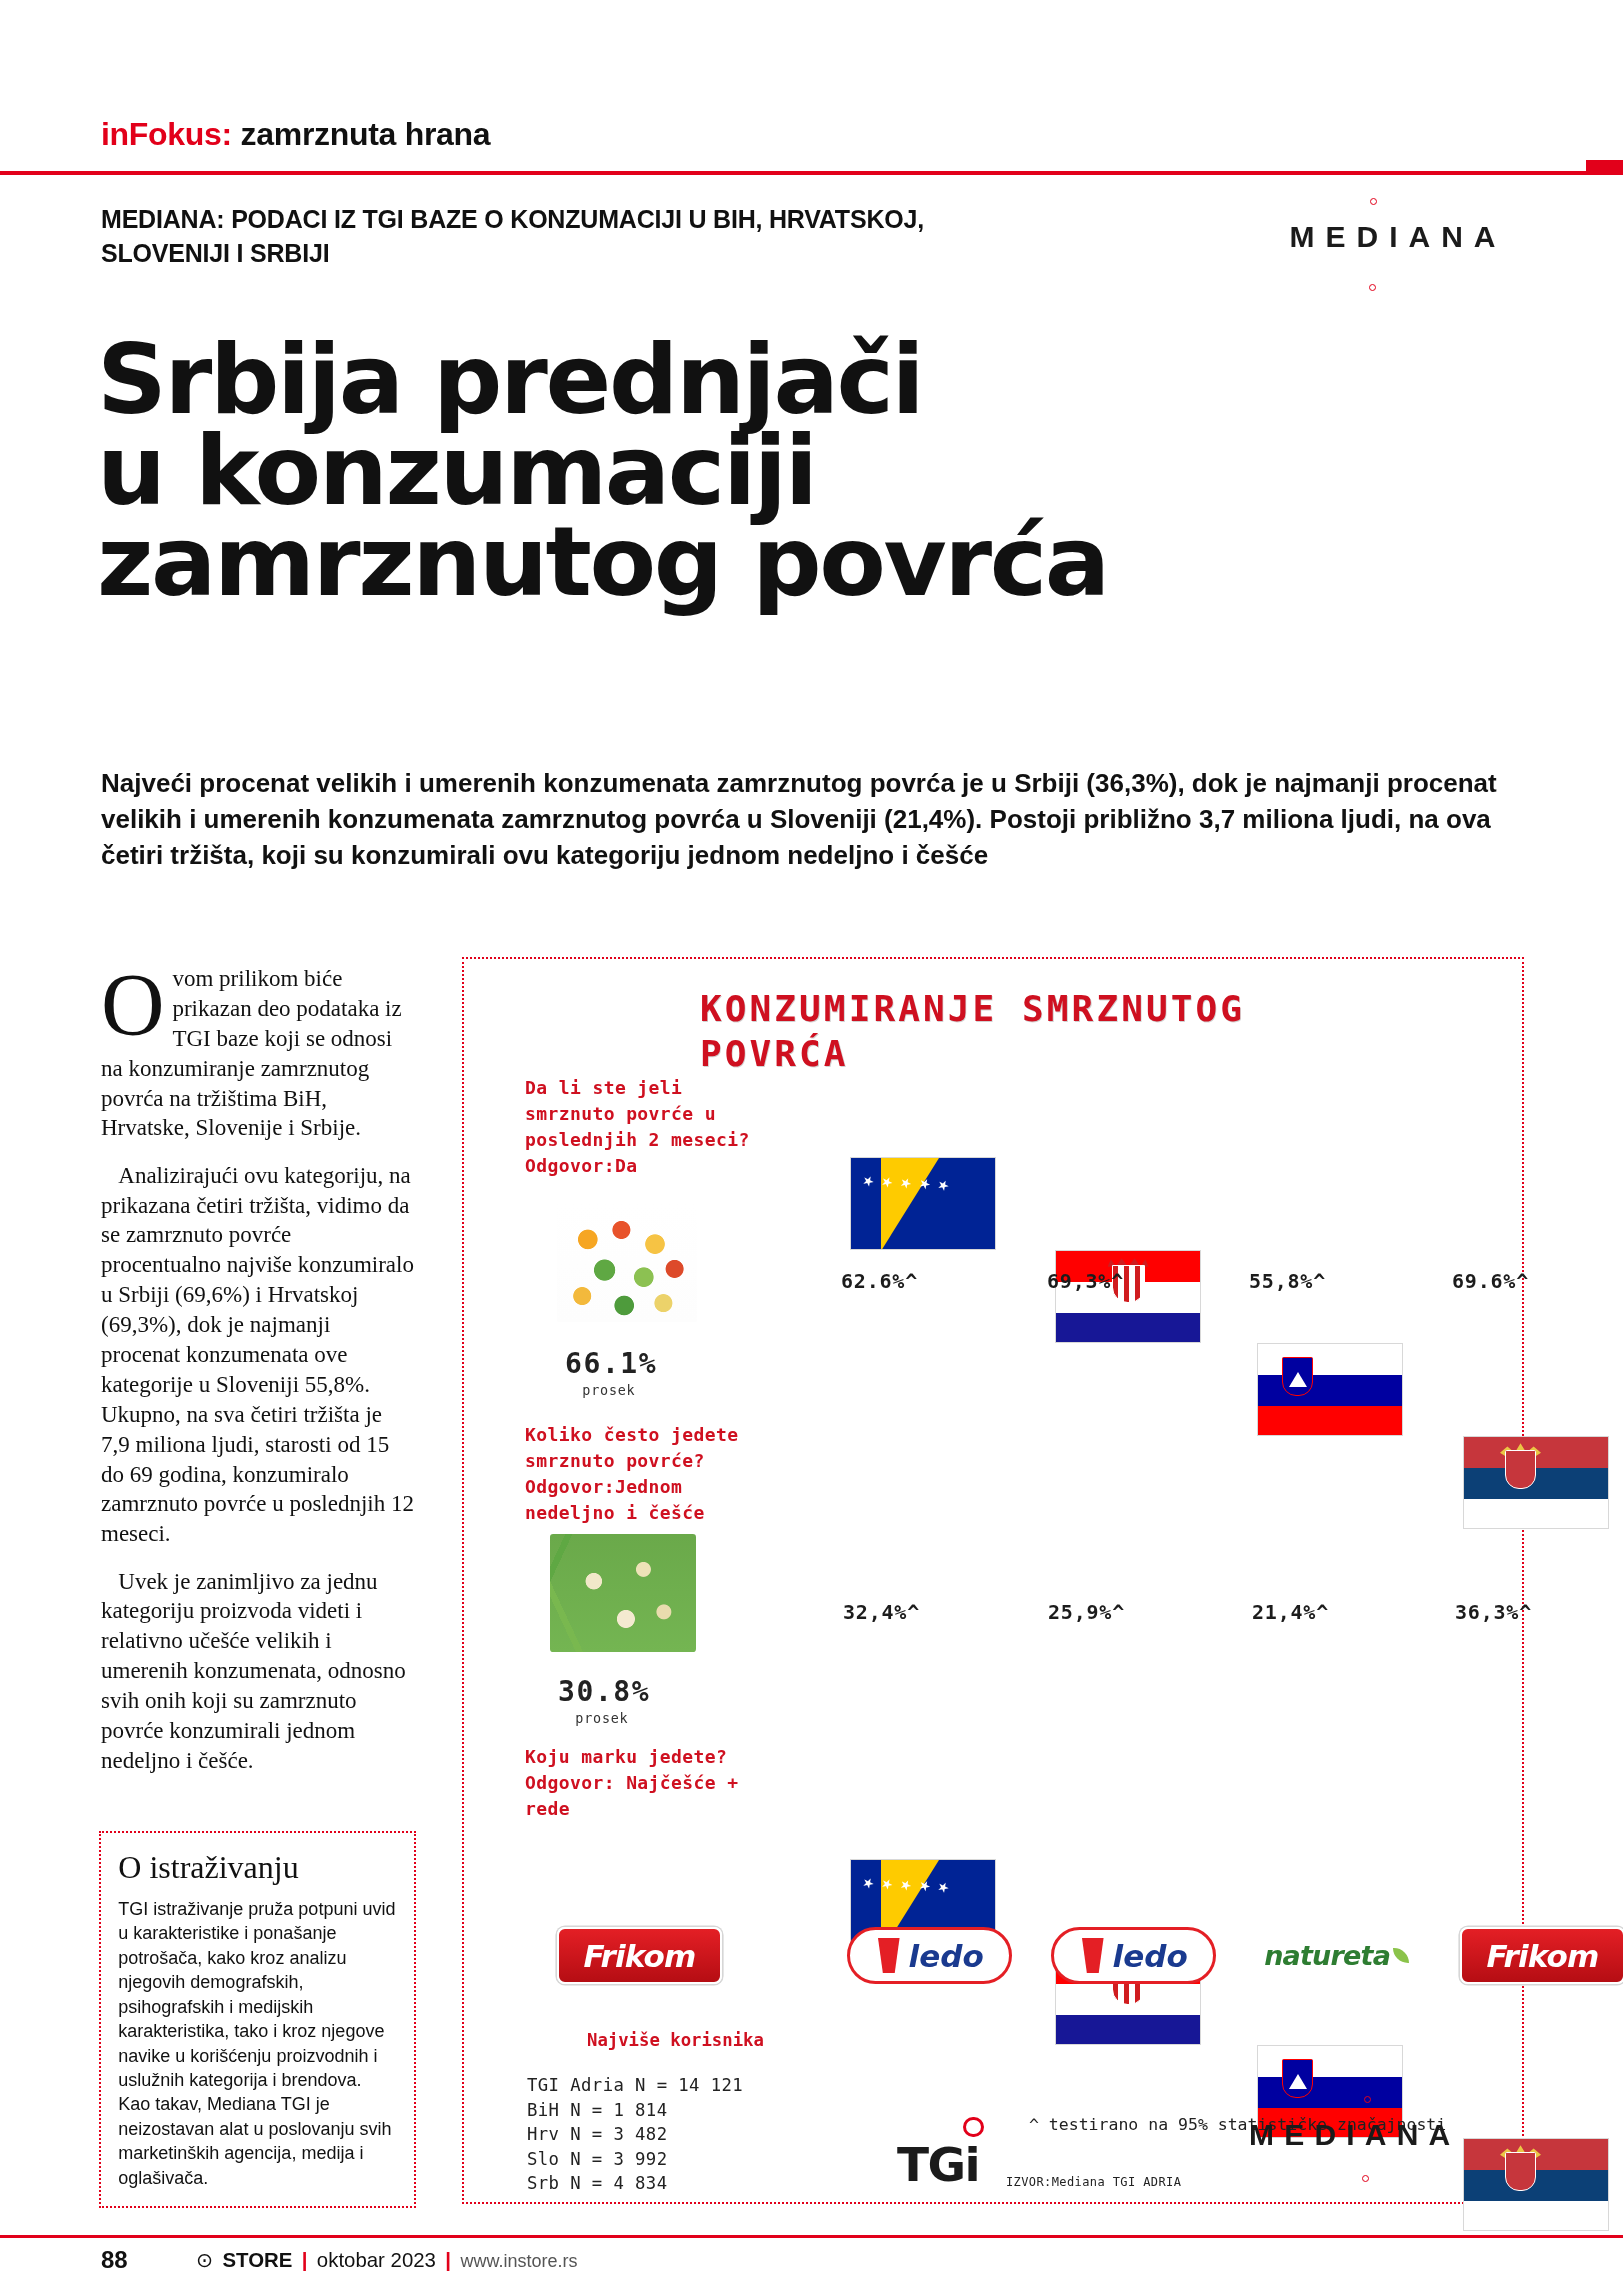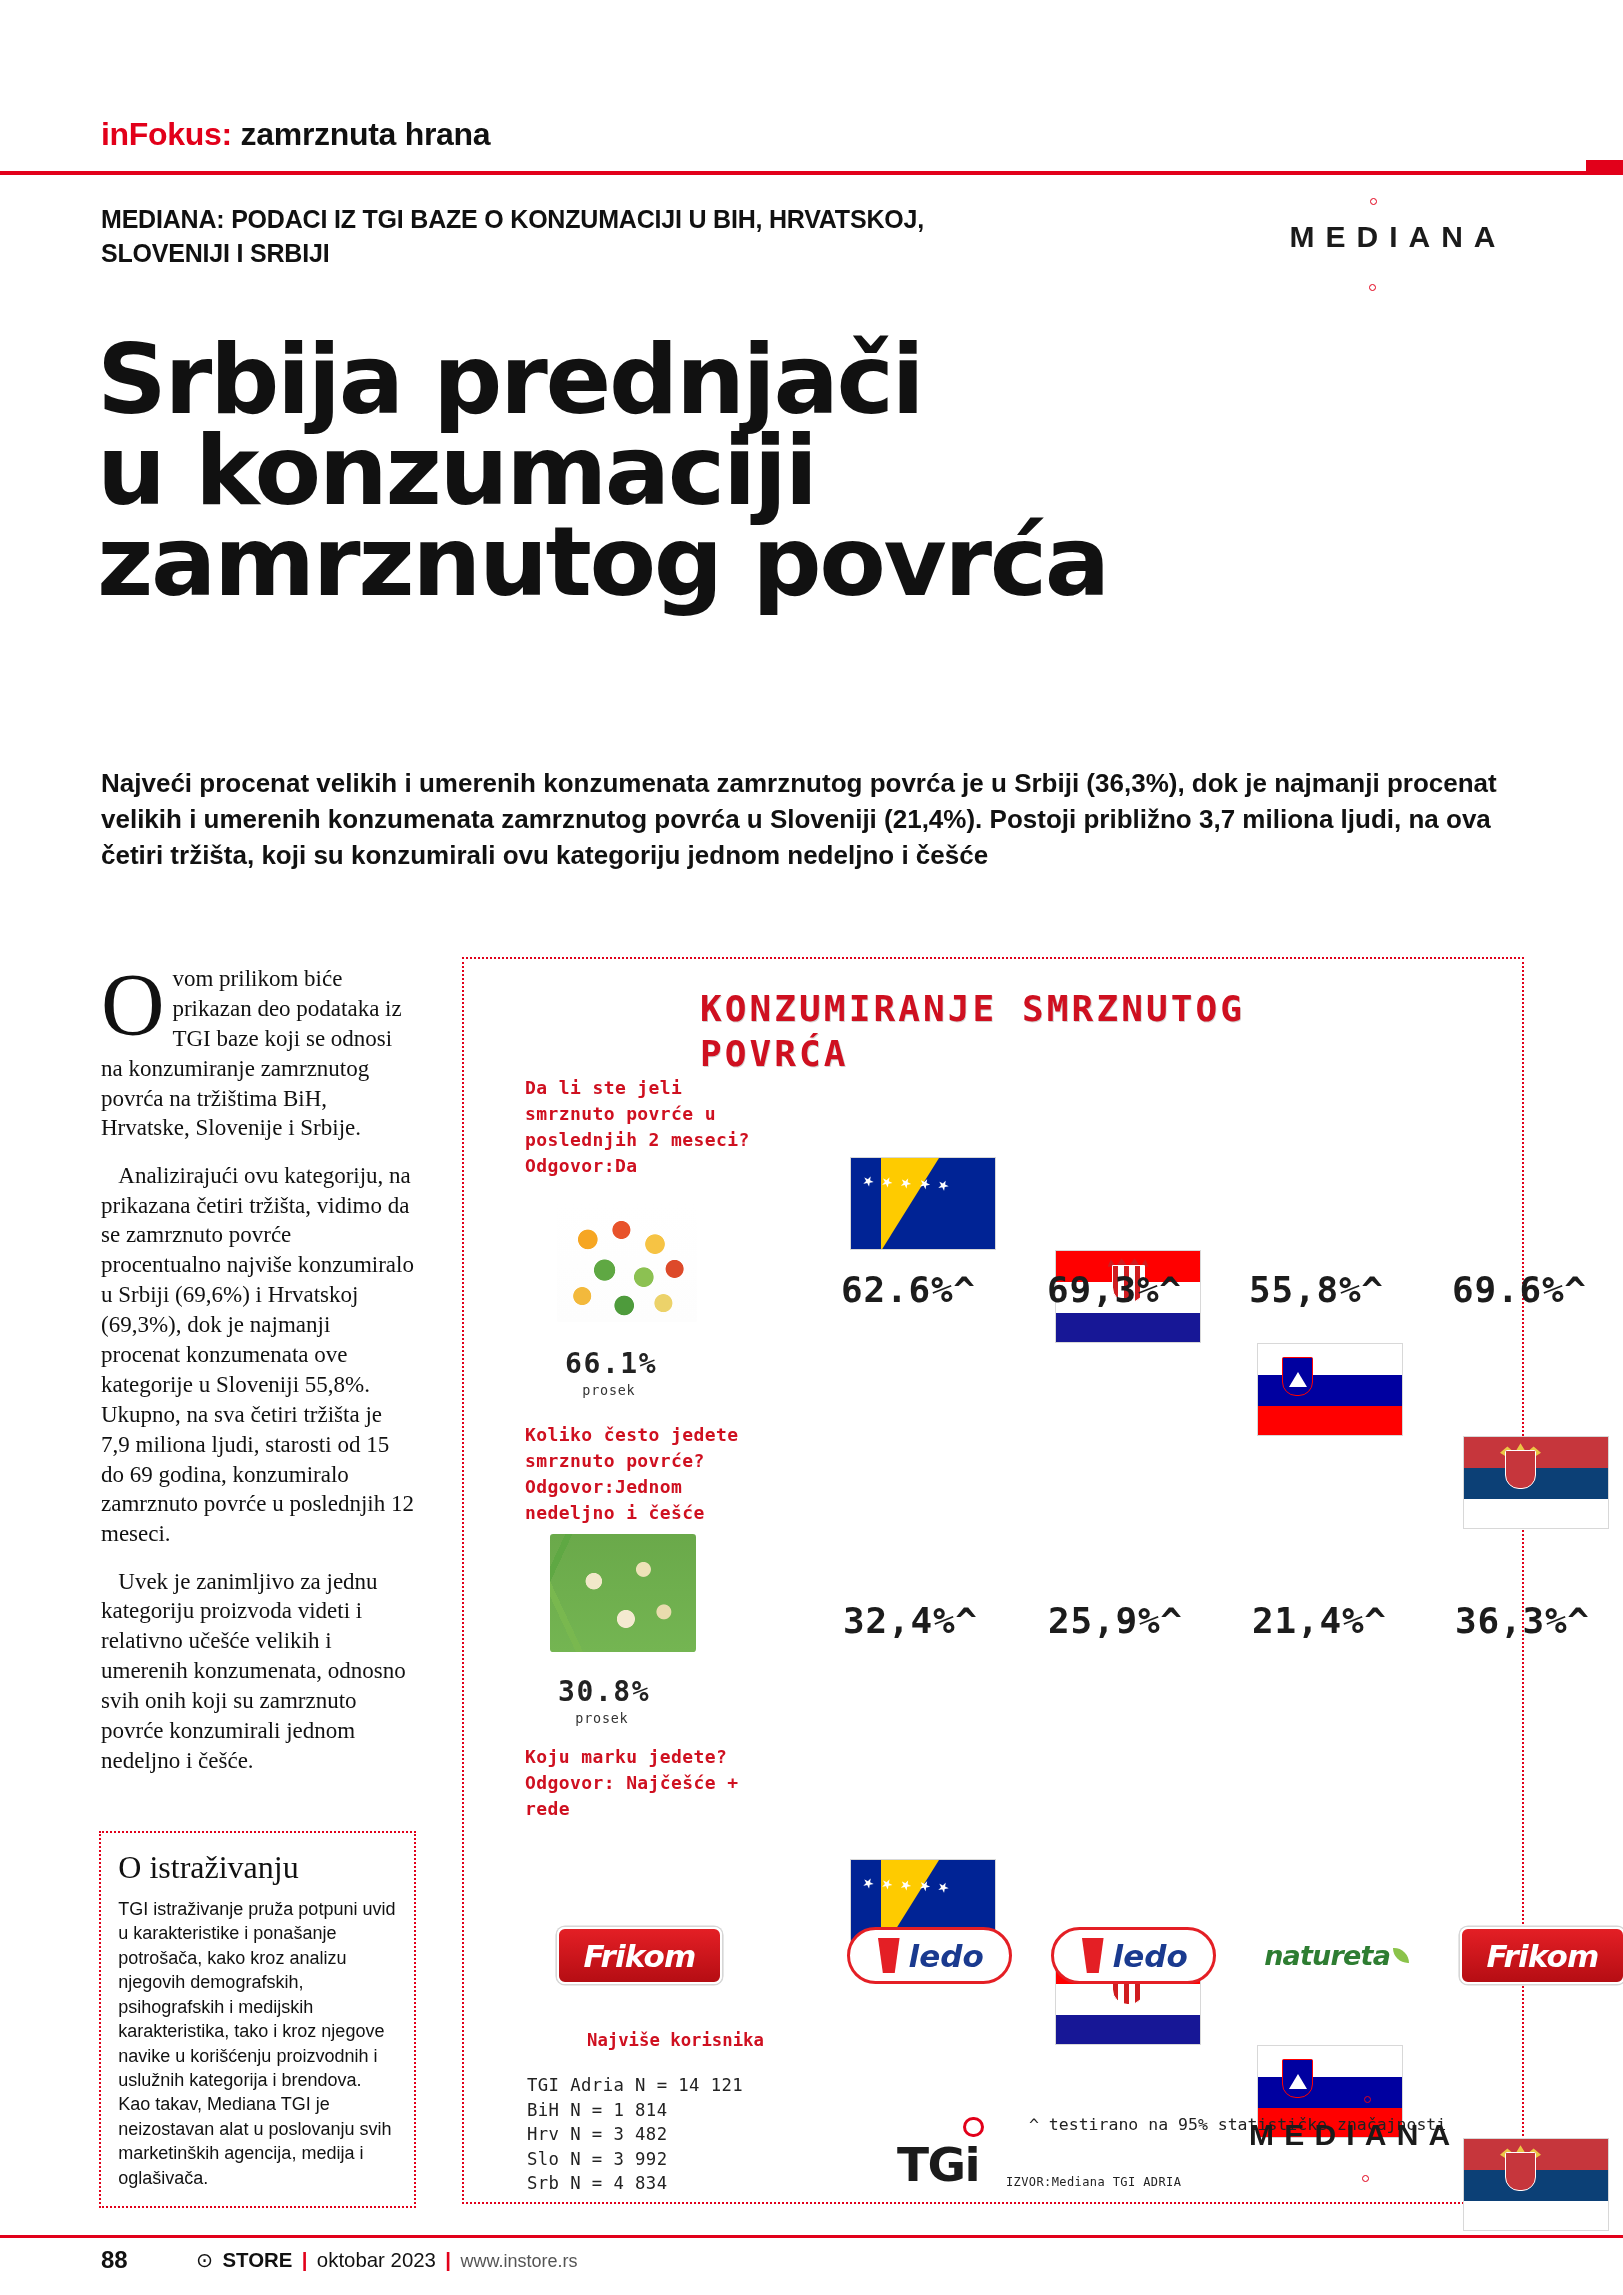--- a/index.html
+++ b/index.html
@@ -210,21 +210,21 @@
 
   .flag {
     position: absolute;
     width: 146px; height: 93px;
     border: 0.8px solid #d8d8d8;
     overflow: hidden;
   }
   .pct {
     position: absolute;
     font-family: "DejaVu Sans Mono", monospace;
-    font-size: 36px;
+    font-size: 20px;
     font-weight: bold;
     color: #1c1c1c;
     letter-spacing: 0.8px;
     white-space: nowrap;
   }
 
   
   .f-bih { background: #002395; position: relative; }
   .f-bih .tri {
     position: absolute; top: 0; left: 30px;

